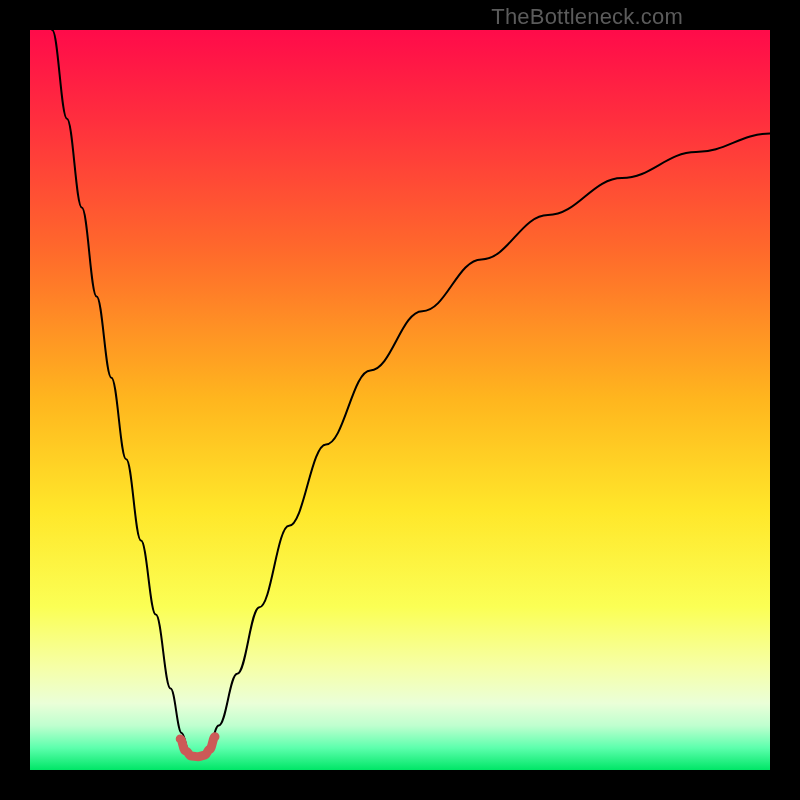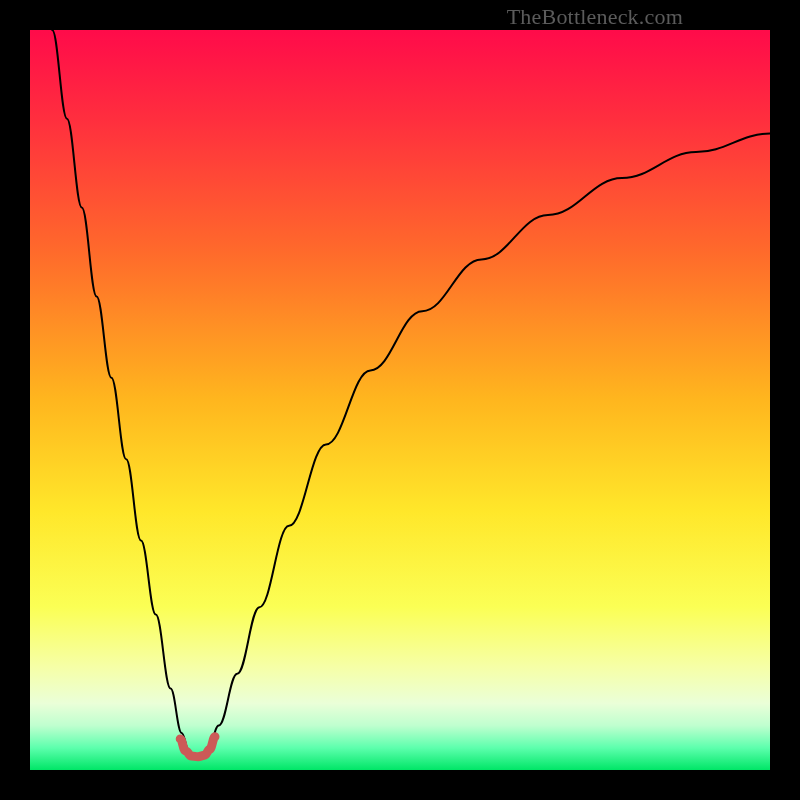--- a/index.html
+++ b/index.html
@@ -9,21 +9,20 @@
     height: 800px;
     overflow: hidden;
     background: #000;
     font-family: Arial, Helvetica, sans-serif;
   }
   .frame {
     position: absolute;
     top: 0; left: 0;
     width: 695px; height: 800px;
     background: #000;
-    font-family: Liberation Serif, serif;
   }
   .plot {
     position: absolute;
     top: 30px;
     left: 30px;
     width: 740px;
     height: 740px;
     overflow: hidden;
   }
   svg { display: block; }

